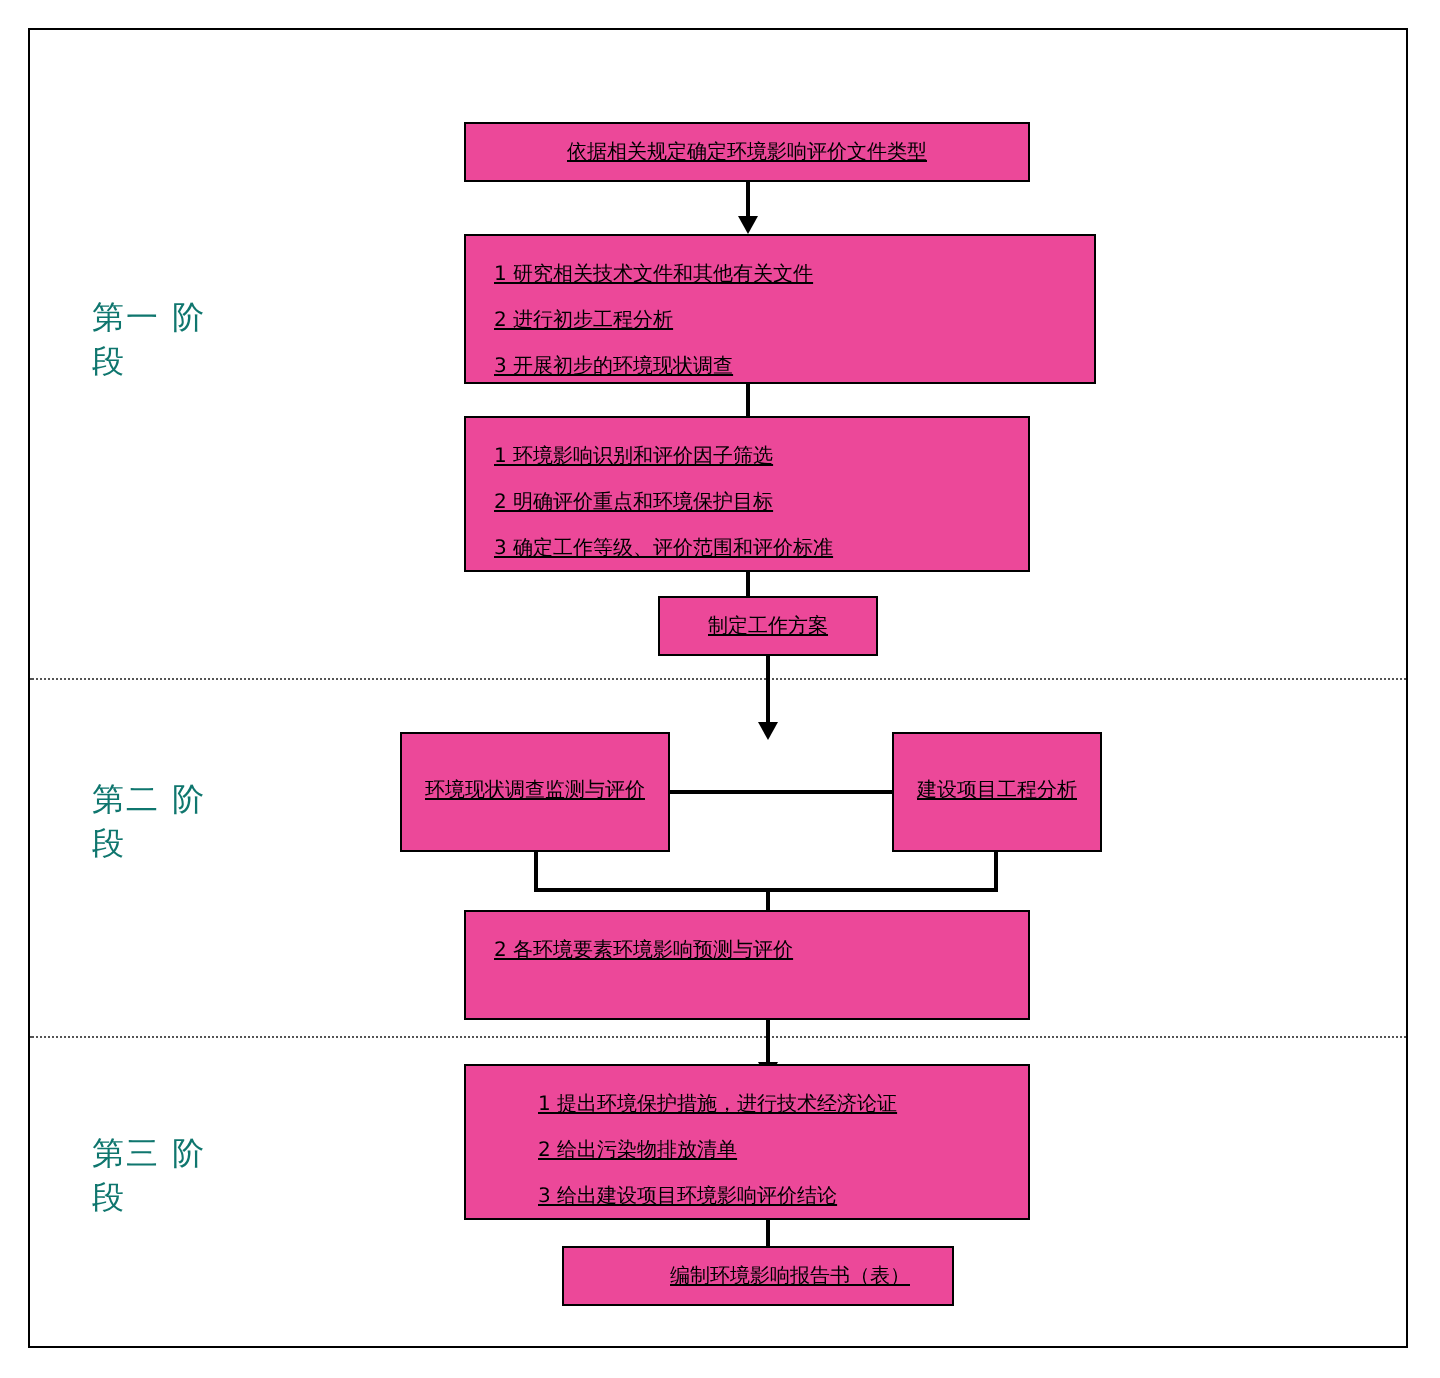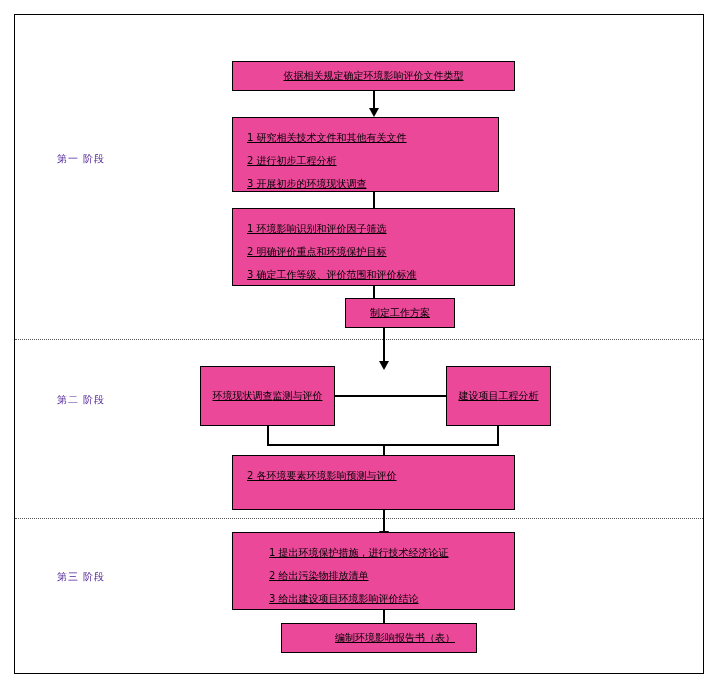--- a/index.html
+++ b/index.html
@@ -29,24 +29,24 @@
   .stage-divider {
     position: absolute;
     left: 15px;
     width: 688px;
     height: 0;
     border-top: 1px dotted #555555;
   }
   .stage-label {
     position: absolute;
     width: 70px;
-    text-align: center;
-    font-size: 10px;
+    text-align: left;
+    font-size: 16px;
     line-height: 22px;
-    color: #4c1d95;
+    color: #0f766e;
     letter-spacing: 1px;
   }
   .node {
     position: absolute;
     border: 1px solid #000000;
     background: #ec4899;
     box-sizing: border-box;
     color: #000000;
     font-size: 10px;
     text-decoration: underline;
@@ -120,21 +120,21 @@
 
   <div class="node single" style="left:232px; top:61px; width:283px; height:30px;">
     <span>依据相关规定确定环境影响评价文件类型</span>
   </div>
 
   <div class="arrow" style="left:369px; top:91px; width:10px; height:26px;">
     <div class="shaft" style="left:4px; top:0; width:1.5px; height:18px;"></div>
     <div class="head-down" style="left:0; top:17px;"></div>
   </div>
 
-  <div class="node list" style="left:232px; top:117px; width:267px; height:75px;">
+  <div class="node list" style="left:232px; top:117px; width:316px; height:75px;">
     <span class="line">1 研究相关技术文件和其他有关文件</span>
     <span class="line">2 进行初步工程分析</span>
     <span class="line">3 开展初步的环境现状调查</span>
   </div>
 
   <div class="arrow" style="left:369px; top:192px; width:10px; height:26px;">
     <div class="shaft" style="left:4px; top:0; width:1.5px; height:18px;"></div>
     <div class="head-down" style="left:0; top:17px;"></div>
   </div>
 
@@ -142,21 +142,21 @@
     <span class="line">1 环境影响识别和评价因子筛选</span>
     <span class="line">2 明确评价重点和环境保护目标</span>
     <span class="line">3 确定工作等级、评价范围和评价标准</span>
   </div>
 
   <div class="arrow" style="left:369px; top:286px; width:10px; height:26px;">
     <div class="shaft" style="left:4px; top:0; width:1.5px; height:14px;"></div>
     <div class="head-down" style="left:0; top:13px;"></div>
   </div>
 
-  <div class="node single" style="left:329px; top:298px; width:110px; height:30px;margin-left:16px;">
+  <div class="node single" style="left:329px; top:298px; width:110px; height:30px;">
     <span>制定工作方案</span>
   </div>
 
   <div class="arrow" style="left:379px; top:328px; width:10px; height:42px;">
     <div class="shaft" style="left:4px; top:0; width:1.5px; height:34px;"></div>
     <div class="head-down" style="left:0; top:33px;"></div>
   </div>
 
   <div class="node center-lines" style="left:200px; top:366px; width:135px; height:60px;">
     <span class="line">环境现状调查</span>

